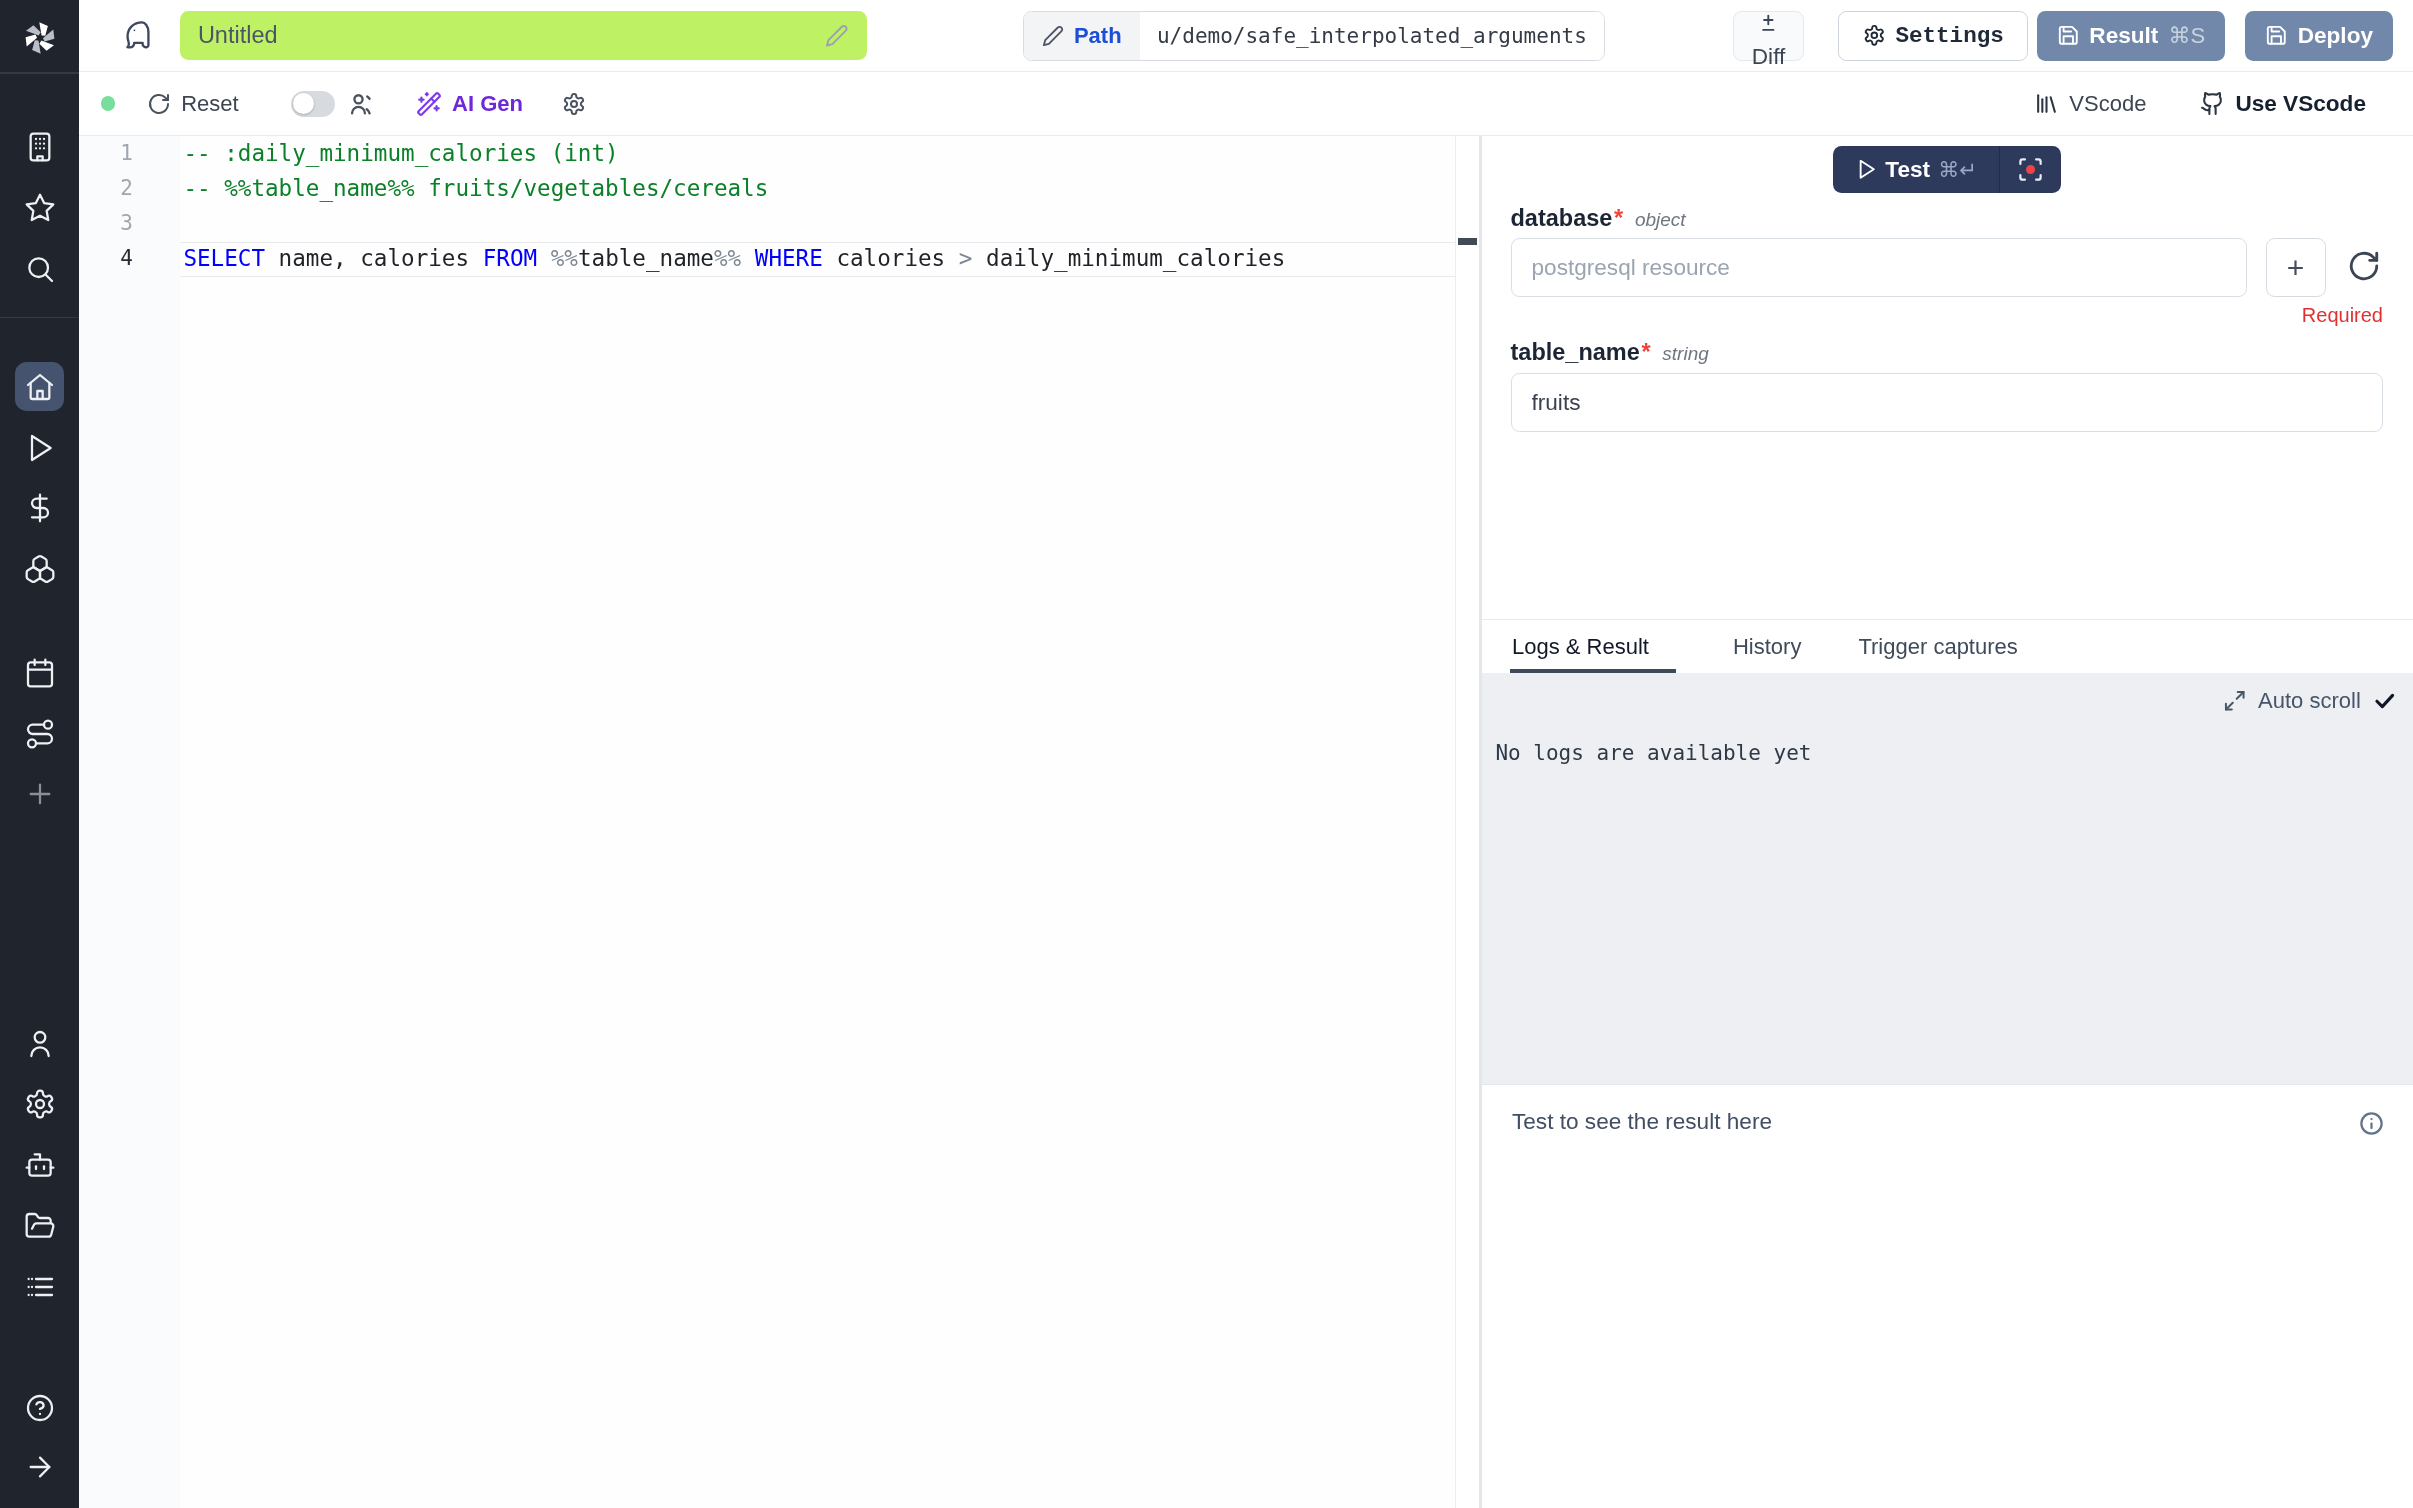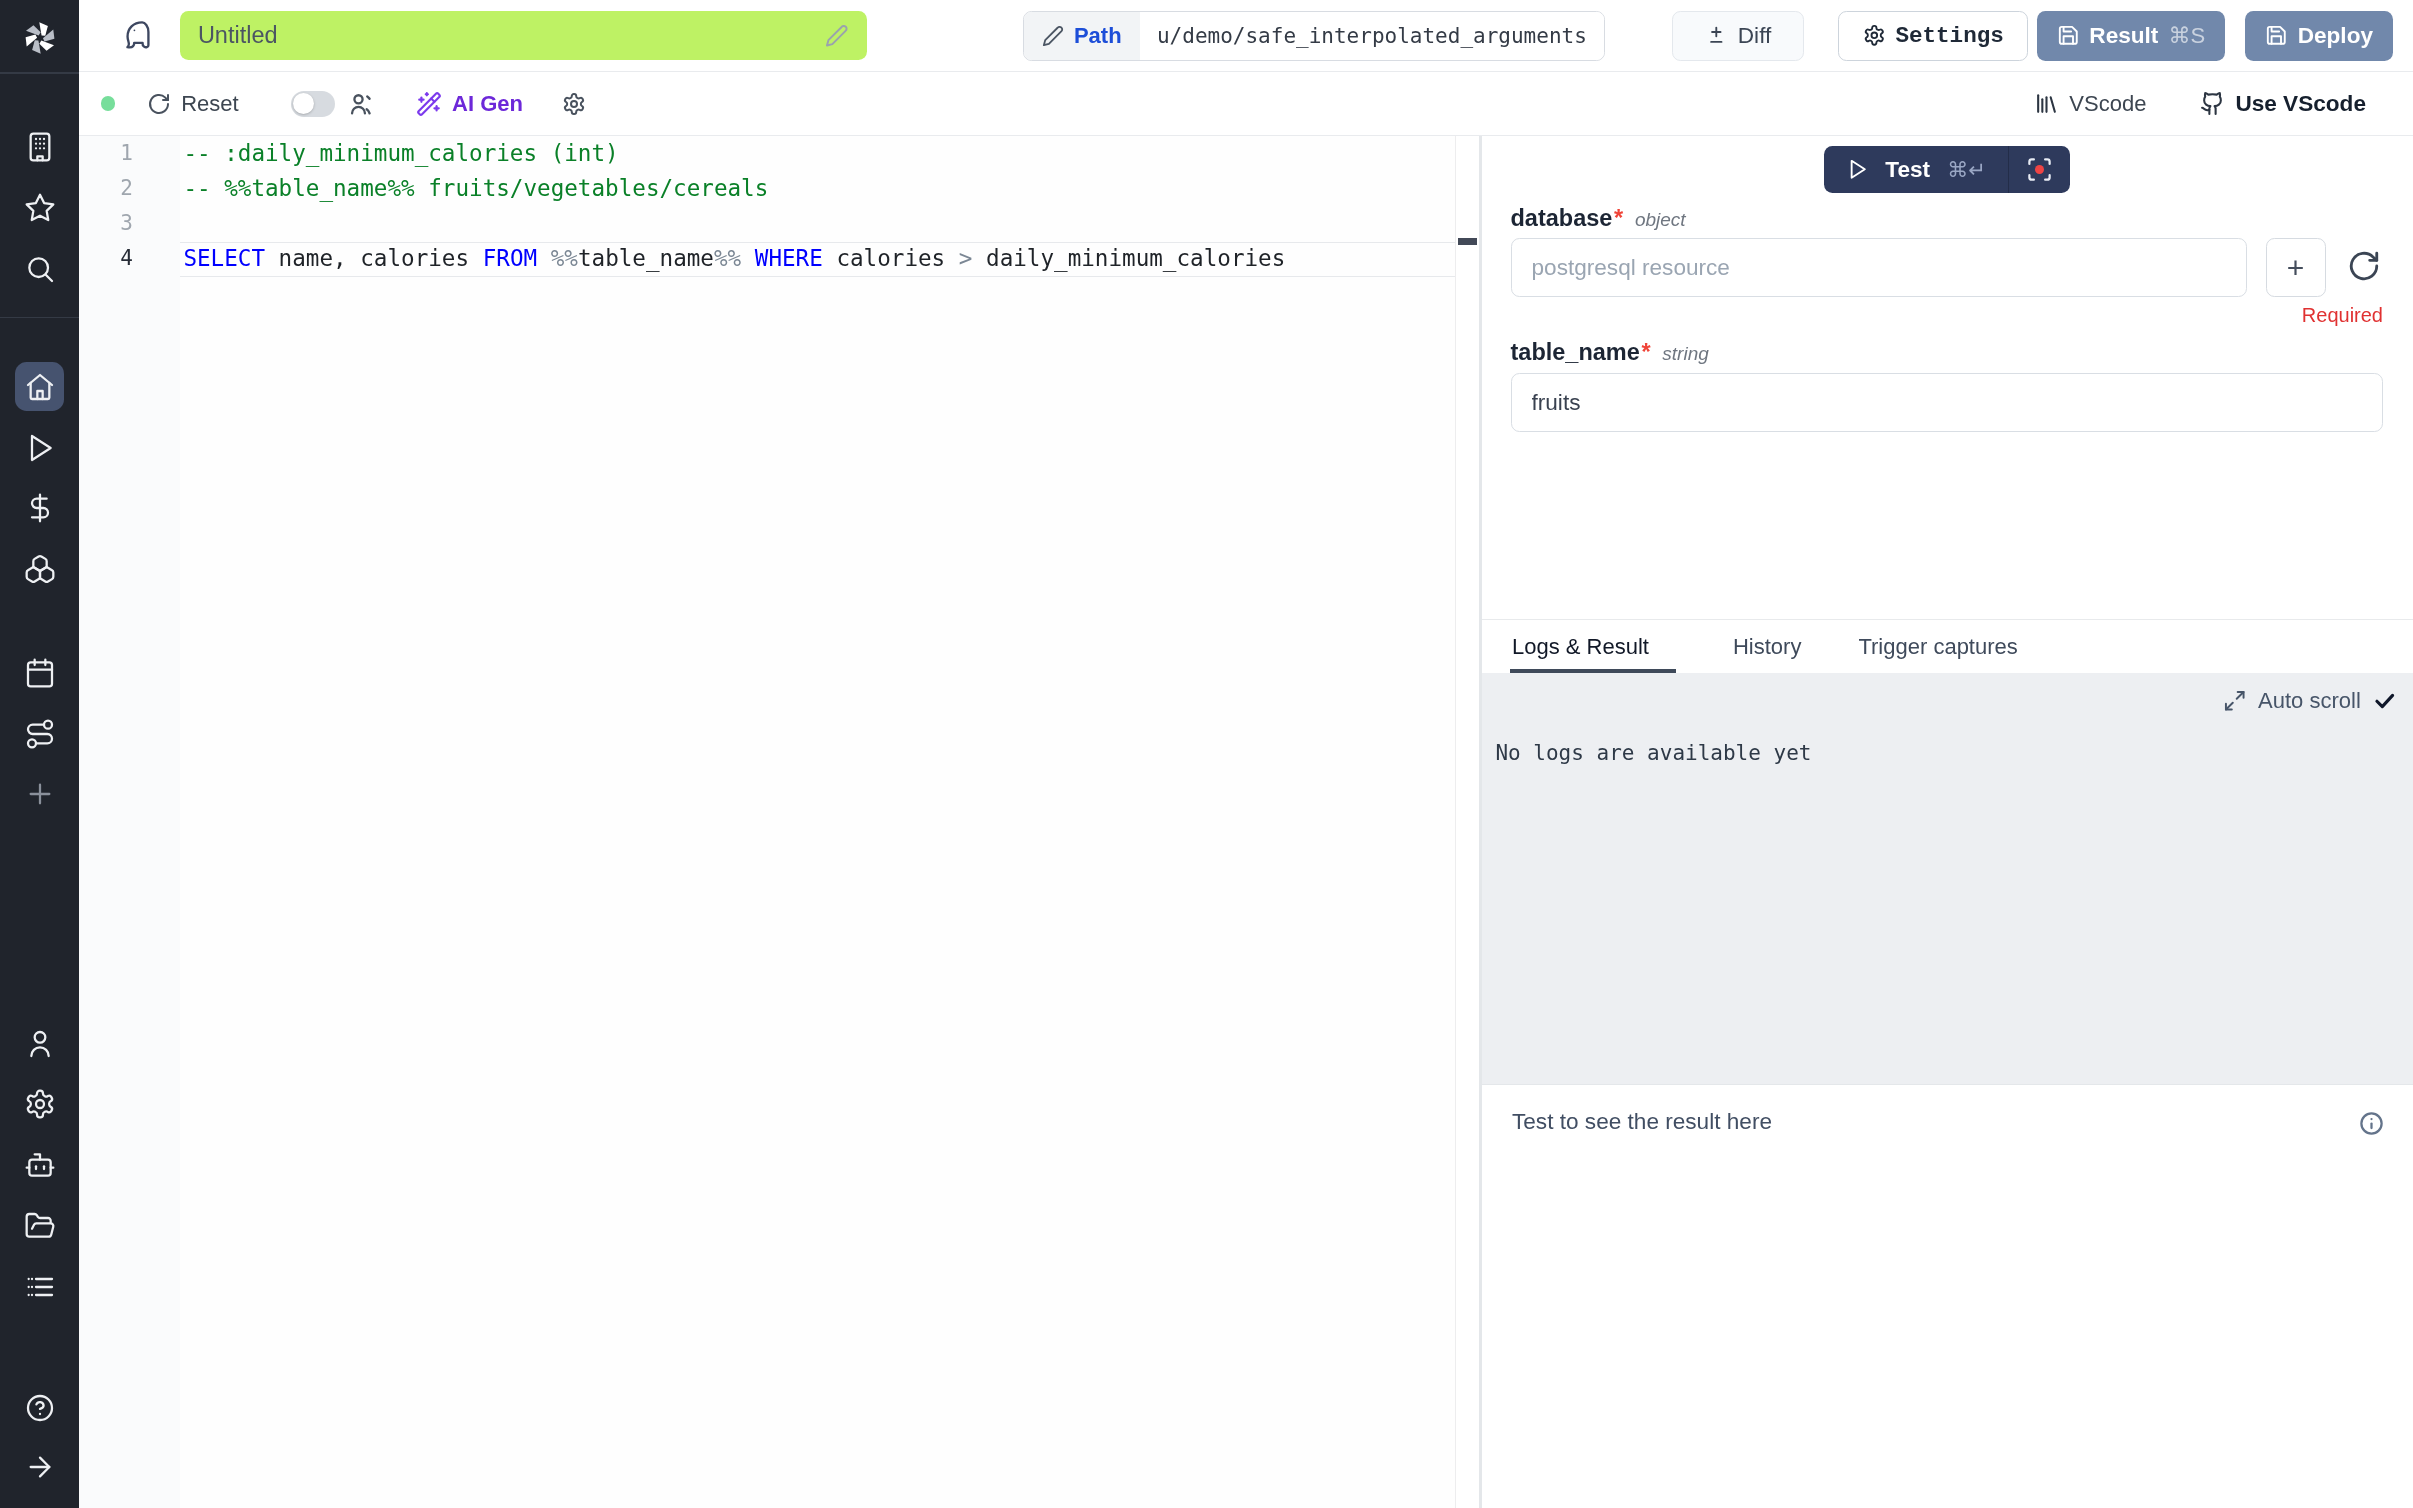--- a/index.html
+++ b/index.html
@@ -37,21 +37,21 @@
     display:flex; align-items:stretch; overflow:hidden; cursor:pointer; background:#fff; }
   .path-left { display:flex; align-items:center; gap:10px; padding:0 18.4px; background:#f2f4f6; }
   .path-left .mini-svg { width:22px; height:22px; color:#4b5563; }
   .path-label { font-size:22px; font-weight:600; color:#1d4ed8; }
   .path-value { display:flex; align-items:center; padding:0 17px;
     font-family:"DejaVu Sans Mono", monospace; font-size:21px; color:#343b46; background:#fff; }
   .tb-spacer { flex:1; }
   .btn { display:flex; align-items:center; gap:10px; height:50px; border-radius:8.4px;
     font-size:22.6px; cursor:pointer; border:1.7px solid transparent; background:none; }
   .btn .mini-svg { width:22.6px; height:22.6px; }
-  .btn-diff { padding:0 32px; background:#f8fafc; border-color:#e4e8ed; color:#3b4554; }
+  .btn-diff { padding:0 18px; background:#f8fafc; border-color:#e4e8ed; color:#3b4554;flex-direction:column; }
   .btn-settings { margin-left:34px; padding:0 23.5px; background:#fff; border-color:#cdd4dc;
     color:#1f2937; font-weight:600;font-family:Liberation Mono, monospace; }
   .btn-dark { color:#fff; background:#7188ab; font-weight:700; border:none; }
   .btn-draft { margin-left:8.4px; padding:0 20px; }
   .btn-deploy { margin-left:20px; padding:0 20px; }
   .kbd { font-weight:400; color:rgba(255,255,255,.62); font-size:22px; }
 
   .toolbar { height:64px; border-bottom:1.7px solid #e9ebee; display:flex; align-items:center;
     padding:0 47px 0 22px; background:#fff; flex:none; }
   .status-dot { width:14.2px; height:14.2px; border-radius:50%; background:#77de9b; flex:none; }
@@ -86,21 +86,21 @@
   .scrollcol { position:absolute; right:0; top:0; bottom:0; width:23.5px; border-left:1.7px solid #ededee; background:#fff; }
   .scroll-marker { position:absolute; left:1.7px; right:1.7px; top:102px; height:6.7px; background:#424957; }
 
   .vdivider { width:3.4px; background:#e4e7ea; cursor:col-resize; flex:none; }
 
   
   .panel { width:931px; flex:none; display:flex; flex-direction:column; background:#fff; }
   .params { height:483px; padding:10px 30px 0 28.5px; flex:none; }
   .test-group { margin:0 auto; width:max-content; height:47px; display:flex; align-items:stretch;
     background:#2e3a5c; border-radius:8.4px; overflow:hidden; cursor:pointer; }
-  .test-main { display:flex; align-items:center; gap:17px; padding:0 22px; }
+  .test-main { display:flex; align-items:center; gap:8px; padding:0 22px; }
   .test-main .mini-svg { width:22.6px; height:22.6px; color:#fff; }
   .test-label { color:#fff; font-weight:700; font-size:22.6px; }
   .test-kbd { color:#9aa7c4; font-size:21px; }
   .test-capture { width:62px; display:flex; align-items:center; justify-content:center;
     border-left:1.7px solid #232d49; position:relative; color:#e7ebf3; }
   .test-capture .mini-svg { width:27px; height:27px; }
   .cap-dot { position:absolute; width:9.2px; height:9.2px; border-radius:50%; background:#ef4444; }
 
   .field-label { margin-top:11.7px; display:flex; align-items:baseline; }
   .fname { font-size:23.5px; font-weight:700; color:#1c2534; }

